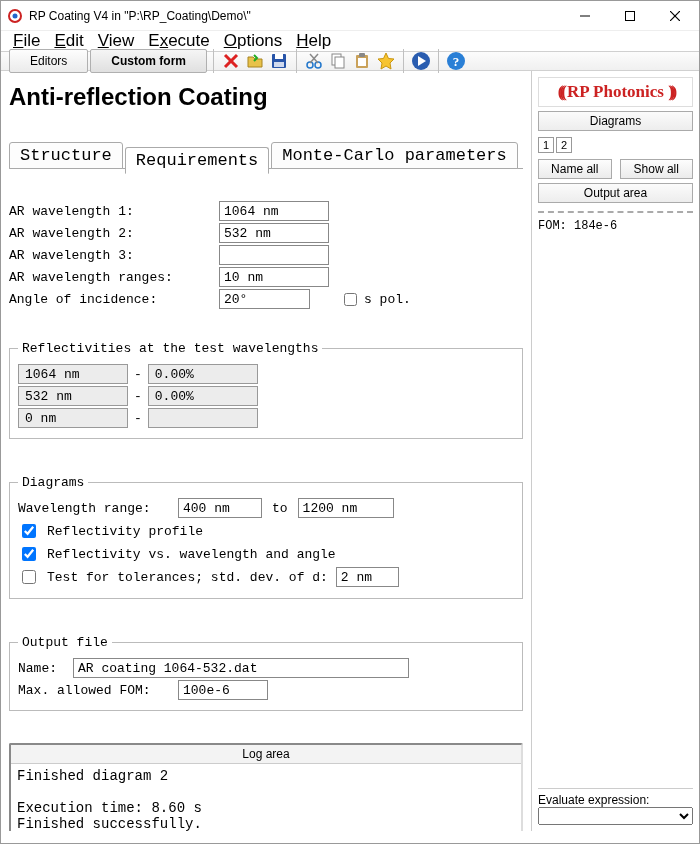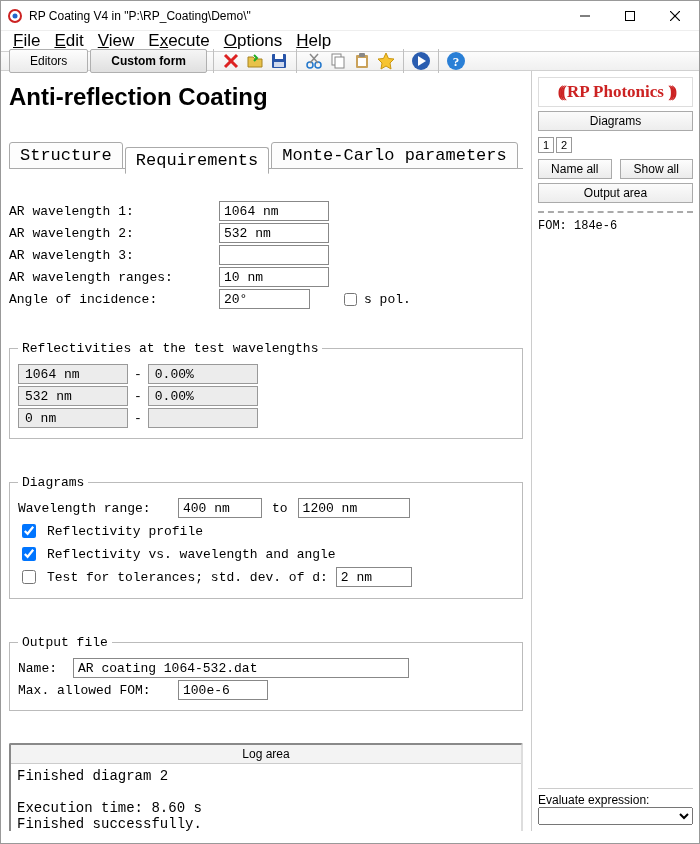--- a/index.html
+++ b/index.html
@@ -374,34 +374,34 @@
           </div>
         </div>
     </fieldset>
 
     <fieldset>
       <legend>Diagrams</legend>
       <div class="row">
         <span style="width:160px">Wavelength range:</span>
         <input type="text" class="fld" style="width: 84px;" value="400 nm">
         <span style="padding:0 10px">to</span>
-        <input type="text" class="fld" style="width: 112px;" value="1200 nm">
+        <input type="text" class="fld" style="width: 96px;" value="1200 nm">
       </div>
       <label class="checkbox">
           <input type="checkbox" checked="" style="">
           <span>Reflectivity profile</span>
         </label>
       <label class="checkbox">
           <input type="checkbox" checked="" style="">
           <span>Reflectivity vs. wavelength and angle</span>
         </label>
       <label class="checkbox">
           <input type="checkbox" style="">
           <span>Test for tolerances; std. dev. of d:</span>
-        <input type="text" class="fld" style="width: 76px;" value="2 nm">
+        <input type="text" class="fld" style="width: 63px;" value="2 nm">
       </label>
     </fieldset>
 
     <fieldset>
       <legend>Output file</legend>
       <div class="row">
         <span style="width:55px">Name:</span>
         <input type="text" class="fld" style="width: 336px;" value="AR coating 1064-532.dat">
       </div>
       <div class="row">

